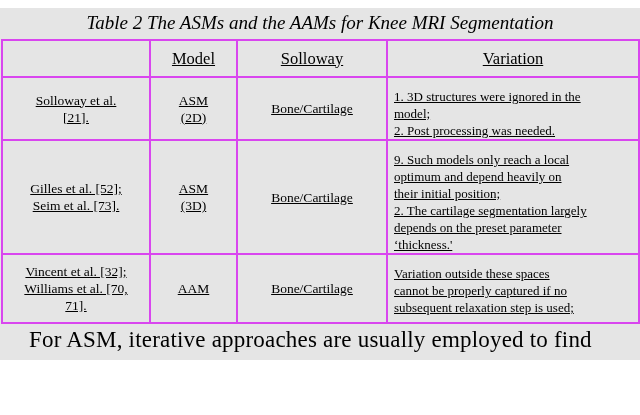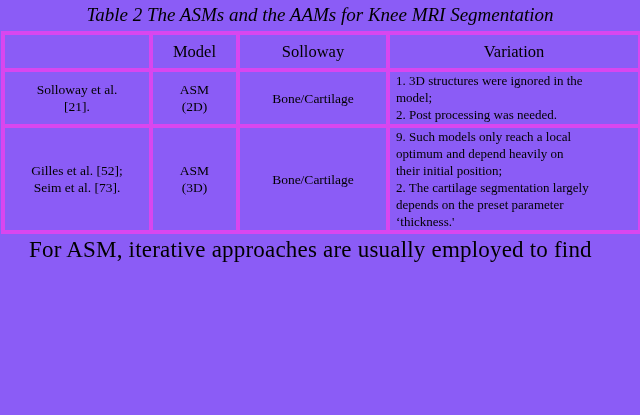--- a/index.html
+++ b/index.html
@@ -1,42 +1,44 @@
 <!DOCTYPE html>
 <html><head>
 <meta charset="utf-8">
 <style>
   html, body { margin: 0; padding: 0; background: #ffffff; }
   .page {
     position: relative;
     width: 640px;
-    height: 415px;
-    background: #8b5cf6;
+    height: 352px;
+    background: #e5e5e5;
     color: #000000;
     font-family: "Liberation Serif", "DejaVu Serif", serif;
     overflow: hidden;
+    margin-top: 8px;
   }
   .caption {
     text-align: center;
     font-style: italic;
     font-size: 19px;
     line-height: 24px;
     padding-top: 3px;
     white-space: nowrap;
   }
   table.asm-table {
     border-collapse: collapse;
     table-layout: fixed;
     margin: 4px 0 0 1px;
     width: 637px;
   }
   table.asm-table th,
   table.asm-table td {
-    border: 4px solid #d946ef;
+    border: 2px solid #d946ef;
     overflow: hidden;
+    text-decoration: underline;
   }
   tr.header-row { height: 37px; }
   tr.row-1 { height: 56px; }
   tr.row-2 { height: 90px; }
   tr.row-3 { height: 105px; }
   tr.row-4 { height: 69px; }
   th.hdr {
     font-weight: normal;
     font-size: 16.5px;
     text-align: center;
@@ -50,21 +52,21 @@
     vertical-align: middle;
     white-space: pre-line;
     padding: 0 2px;
   }
   td.weakness-cell {
     font-size: 13px;
     line-height: 17px;
     text-align: left;
     vertical-align: top;
     white-space: pre-line;
-    padding: 0 2px 0 6px;
+    padding: 10px 2px 0 6px;
   }
   .body-paragraph {
     font-size: 23px;
     line-height: 28px;
     padding-left: 29px;
     margin-top: 2px;
     white-space: nowrap;
     letter-spacing: 0.2px;
   }
 </style>
@@ -110,18 +112,28 @@
 (3D)</td>
       <td class="center-cell">Bone/Cartilage</td>
       <td class="weakness-cell">9. Such models only reach a local
 optimum and depend heavily on
 their initial position;
 2. The cartilage segmentation largely
 depends on the preset parameter
 ‘thickness.'</td>
     </tr>
 
+    <tr class="row-4">
+      <td class="center-cell">Vincent et al. [32];
+Williams et al. [70,
+71].</td>
+      <td class="center-cell">AAM</td>
+      <td class="center-cell">Bone/Cartilage</td>
+      <td class="weakness-cell">Variation outside these spaces
+cannot be properly captured if no
+subsequent relaxation step is used;</td>
+    </tr>
   </tbody>
     </table>
 
   <div class="body-paragraph">For ASM, iterative approaches are usually employed to find</div>
 
 </div>
 
 </body></html>

